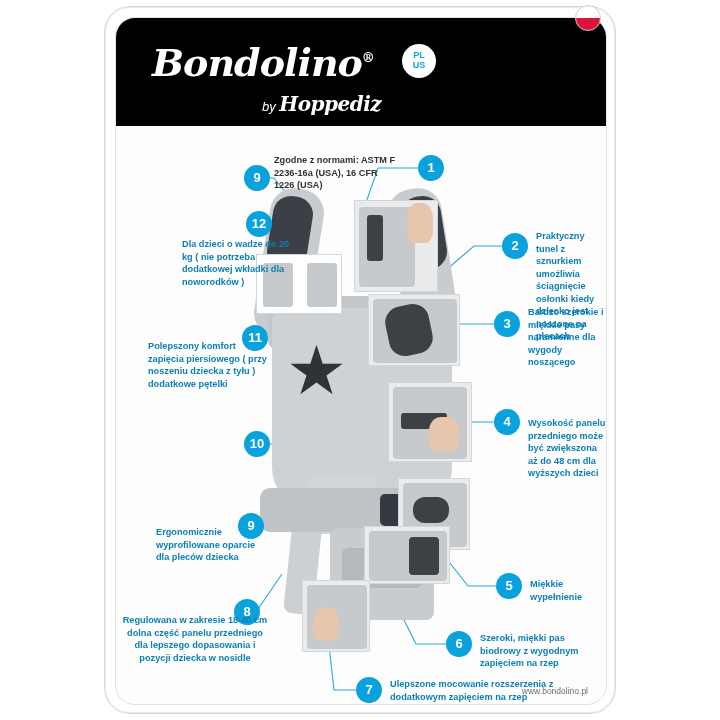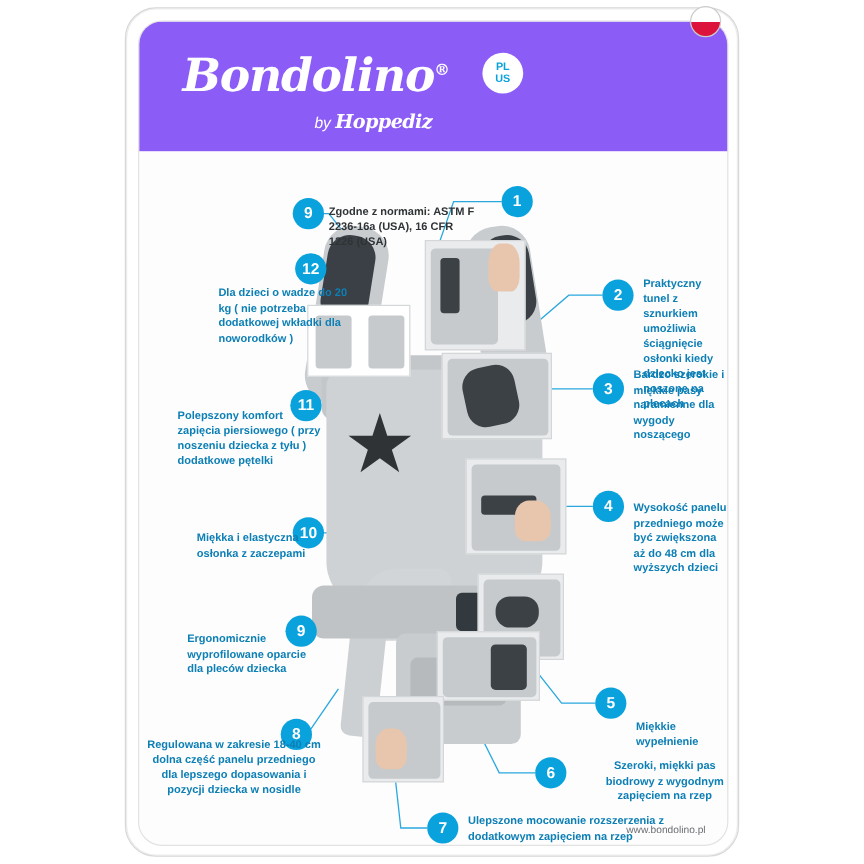--- a/index.html
+++ b/index.html
@@ -32,21 +32,21 @@
     border: 1px solid #e2e2e2;
     border-radius: 20px;
     background: #fdfdfd;
     overflow: hidden;
   }
   
   .header-band {
     position: absolute;
     left: 0; top: 0;
     width: 492px; height: 108px;
-    background: #8b5cf6;
+    background: #000000;
   }
   .brand {
     position: absolute;
     left: 36px; top: 22px;
     width: 300px;
     color: #ffffff;
     font-size: 38px;
     font-weight: bold;
     font-style: italic;
     letter-spacing: -1px;
@@ -74,21 +74,21 @@
     letter-spacing: 0;
   }
   .byline {
     position: absolute;
     left: 146px; top: 74px;
     color: #ffffff;
     font-size: 13px;
     font-style: italic;
   }
   .byline .hopp {
-    font-size: 16px;
+    font-size: 20px;
     font-weight: bold;
     font-family: "DejaVu Serif", serif;
     letter-spacing: -0.5px;
   }
   
   .flag {
     position: absolute;
     right: 14px; top: -2px;
     width: 26px; height: 26px;
     border-radius: 50%;
@@ -347,28 +347,27 @@
       <div class="num" style="left:118px;top:581px;"><span>8</span></div>
       <div class="num" style="left:122px;top:495px;"><span>9</span></div>
       <div class="num" style="left:128px;top:413px;"><span>10</span></div>
       <div class="num" style="left:126px;top:307px;"><span>11</span></div>
       <div class="num" style="left:130px;top:193px;"><span>12</span></div>
       <div class="num" style="left:128px;top:147px;"><span>9</span></div>
 
       <div class="cap" style="left:412px;top:288px;width:76px;">Bardzo szerokie i miękkie pasy naramienne dla wygody noszącego</div>
       <div class="cap" style="left:420px;top:212px;width:66px;">Praktyczny tunel z sznurkiem umożliwia ściągnięcie osłonki kiedy dziecko jest noszone na plecach</div>
       <div class="cap" style="left:412px;top:399px;width:78px;">Wysokość panelu przedniego może być zwiększona aż do 48 cm dla wyższych dzieci</div>
-      <div class="cap" style="left:414px;top:560px;width:74px;margin-top:21px;">Miękkie wypełnienie</div>
-      <div class="cap" style="left:376px;top:614px;width:124px;text-align:center;">Szeroki, miękki pas biodrowy z wygodnym zapięciem na rzep</div>
+      <div class="cap" style="left:414px;top:560px;width:74px;">Miękkie wypełnienie</div>
+      <div class="cap" style="left:364px;top:614px;width:124px;">Szeroki, miękki pas biodrowy z wygodnym zapięciem na rzep</div>
       <div class="cap" style="left:274px;top:660px;width:170px;">Ulepszone mocowanie rozszerzenia z dodatkowym zapięciem na rzep</div>
       <div class="cap" style="left:6px;top:596px;width:146px;text-align:center;">Regulowana w zakresie 18-40 cm dolna część panelu przedniego dla lepszego dopasowania i pozycji dziecka w nosidle</div>
       <div class="cap" style="left:40px;top:508px;width:112px;">Ergonomicznie wyprofilowane oparcie dla pleców dziecka</div>
-      <div class="cap" style="left:48px;top:424px;width:104px;">Miękka i elastyczna osłonka z zaczepami</div>
       <div class="cap" style="left:32px;top:322px;width:124px;">Polepszony komfort zapięcia piersiowego ( przy noszeniu dziecka z tyłu ) dodatkowe pętelki</div>
       <div class="cap" style="left:66px;top:184px;width:112px;margin-top:36px;">Dla dzieci o wadze do 20 kg ( nie potrzeba dodatkowej wkładki dla noworodków )</div>
-      <div class="cap dark" style="left:158px;top:136px;width:122px;color:#2f3336;margin-top:16px;">Zgodne z normami: ASTM F 2236-16a (USA), 16 CFR 1226 (USA)</div>
+      <div class="cap dark" style="left:158px;top:136px;width:122px;color:#2f3336;">Zgodne z normami: ASTM F 2236-16a (USA), 16 CFR 1226 (USA)</div>
 
       <div class="footer-url">www.bondolino.pl</div>
     </div>
     <div class="flag"></div>
   </div>
 
 </div>
 
 </body></html>

